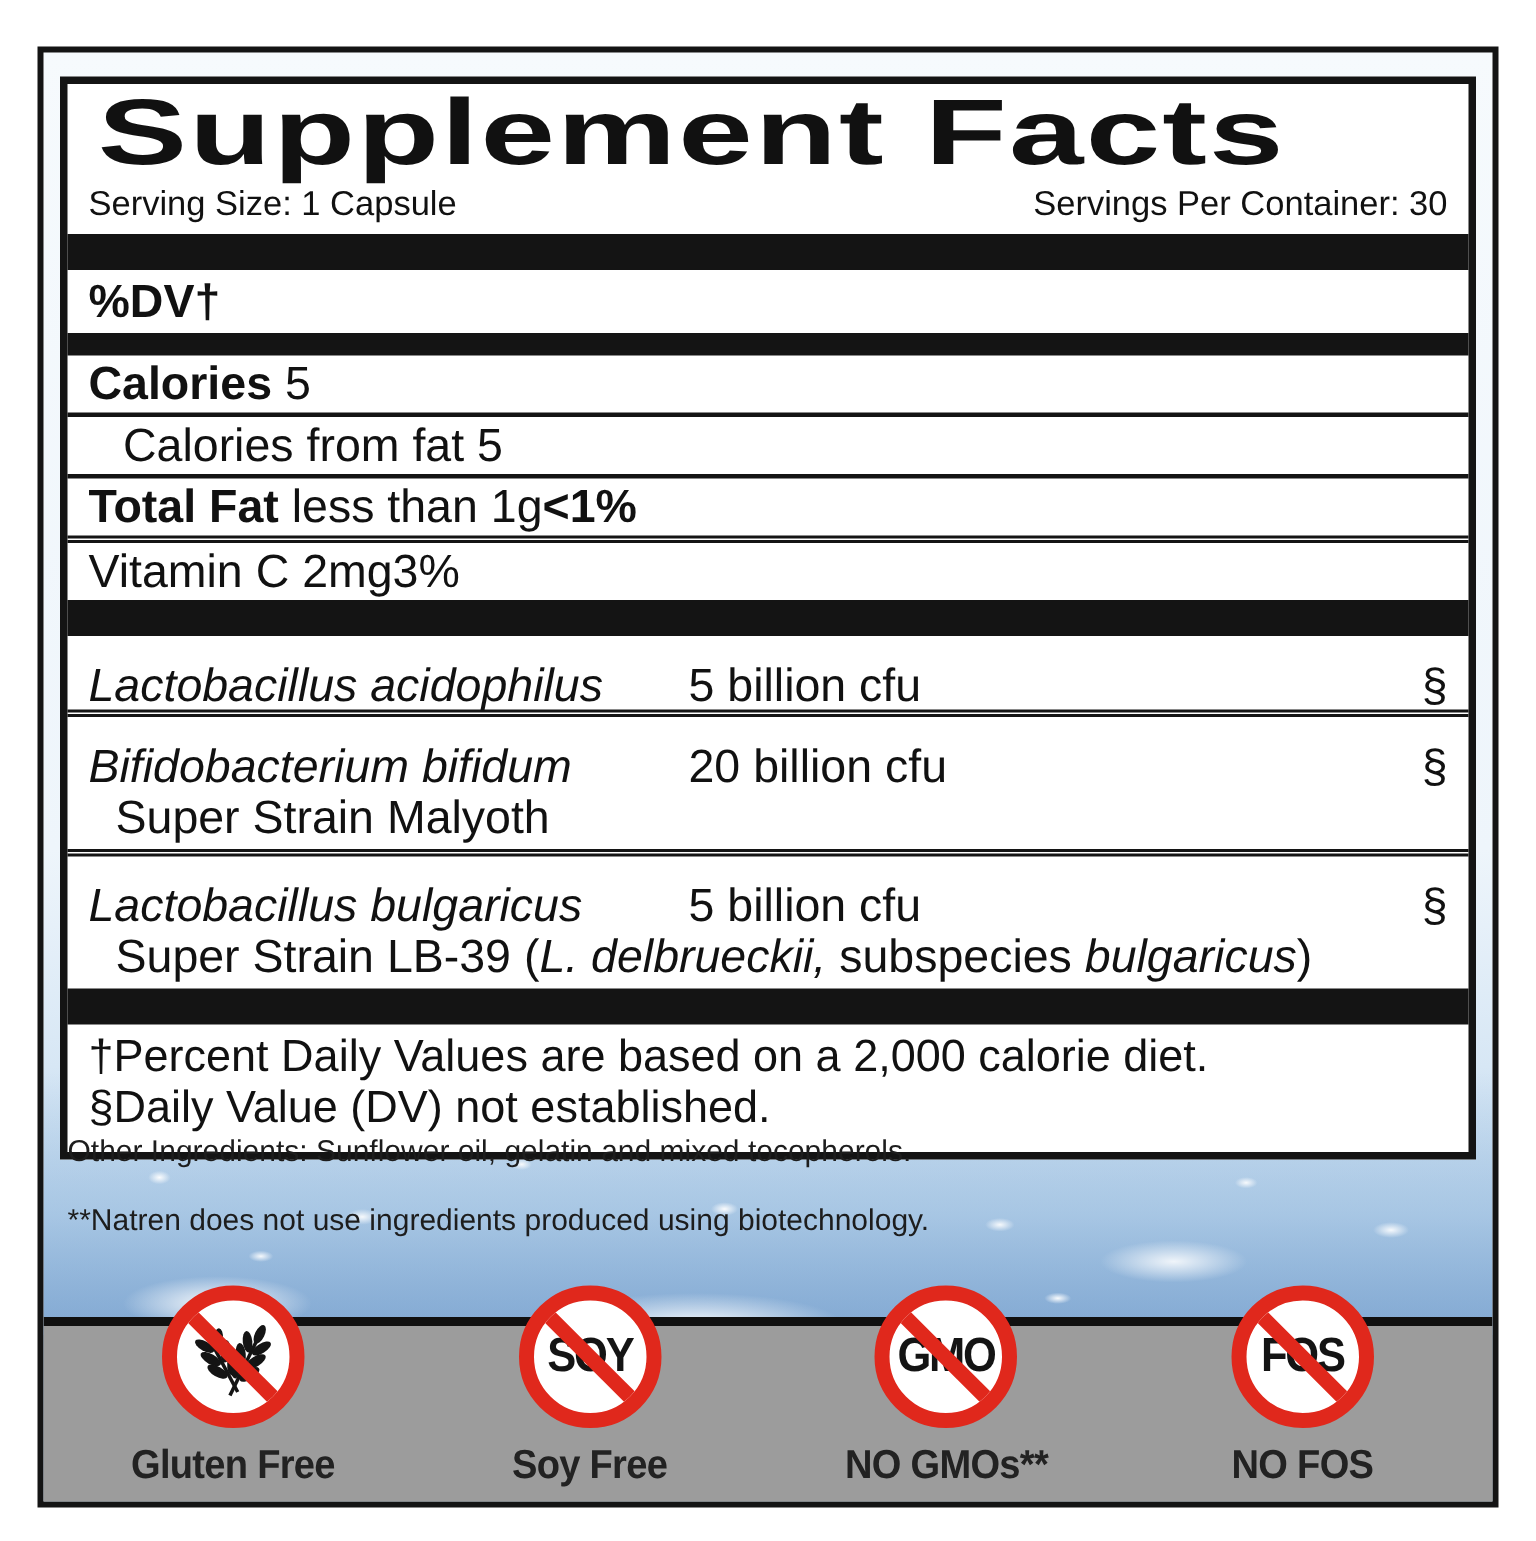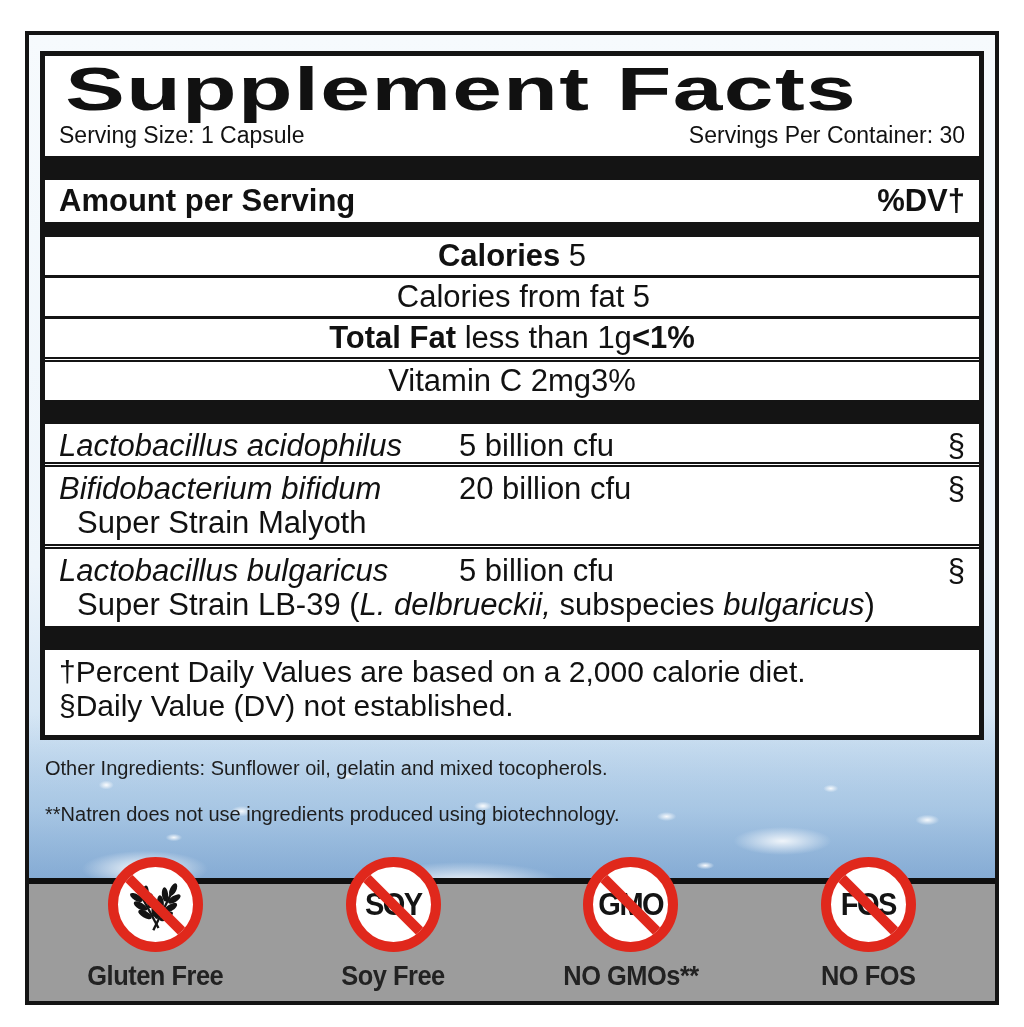--- a/index.html
+++ b/index.html
@@ -39,26 +39,26 @@
   }
   .title{
     font-size:62px;font-weight:bold;line-height:.94;letter-spacing:1px;
     transform:scaleX(1.44);transform-origin:left center;
     padding:2px 0 0 14px;white-space:nowrap;
   }
   .serving{display:flex;justify-content:space-between;font-size:23px;line-height:1.0;padding:6px 14px 9px;}
   .bar{background:#141414;}
   .bar-lg{height:24px;} .bar-sm{height:15px;}
   .hdr{display:flex;justify-content:space-between;font-size:31px;line-height:1.0;font-weight:bold;padding:5px 14px 6px;}
-  .row{display:flex;justify-content:center;align-items:baseline;font-size:31px;line-height:1.0;padding:3px 14px 4px;}
+  .row{display:flex;justify-content:flex-start;align-items:baseline;font-size:31px;line-height:1.0;padding:3px 14px 4px;}
   .ind{text-indent:23px;}
   .dvb{font-weight:bold;}
   .sep3{border-top:3px solid #141414;}
   .sepd{border-top:5px double #141414;}
-  .prow{display:flex;align-items:baseline;font-size:31px;line-height:1.0;padding:6px 14px 1px;}
+  .prow{display:flex;align-items:baseline;font-size:31px;line-height:1.0;padding:17px 14px 1px;}
   .pname{font-style:italic;width:400px;flex-shrink:0;}
   .pamount{flex:1;}
   .pdv{text-align:right;}
   .psub{font-size:31px;line-height:1.0;padding:2px 14px 6px;text-indent:18px;}
   .psub i{font-style:italic;}
   .foot{font-size:30px;line-height:1.12;padding:5px 14px 7px;}
   .note{position:absolute;left:16px;font-size:20px;color:#1d1d1d;}
   .note-other{top:722px;}
   .note-biotech{top:768px;}
   .band{position:absolute;left:0;right:0;top:843px;bottom:0;background:#9c9c9c;border-top:6px solid #101010;}
@@ -87,21 +87,20 @@
     <div class="title">Supplement Facts</div>
 
     <div class="serving">
       <span>Serving Size: 1 Capsule</span>
       <span>Servings Per Container: 30</span>
     </div>
 
     <div class="bar bar-lg"></div>
 
     <div class="hdr">
-      <span>Amount per Serving</span>
       <span>%DV†</span>
     </div>
 
     <div class="bar bar-sm"></div>
 
     <div class="row">
       <span class="nm"><b>Calories</b><span> 5</span></span>
       <span class="dv"></span>
     </div>
 

